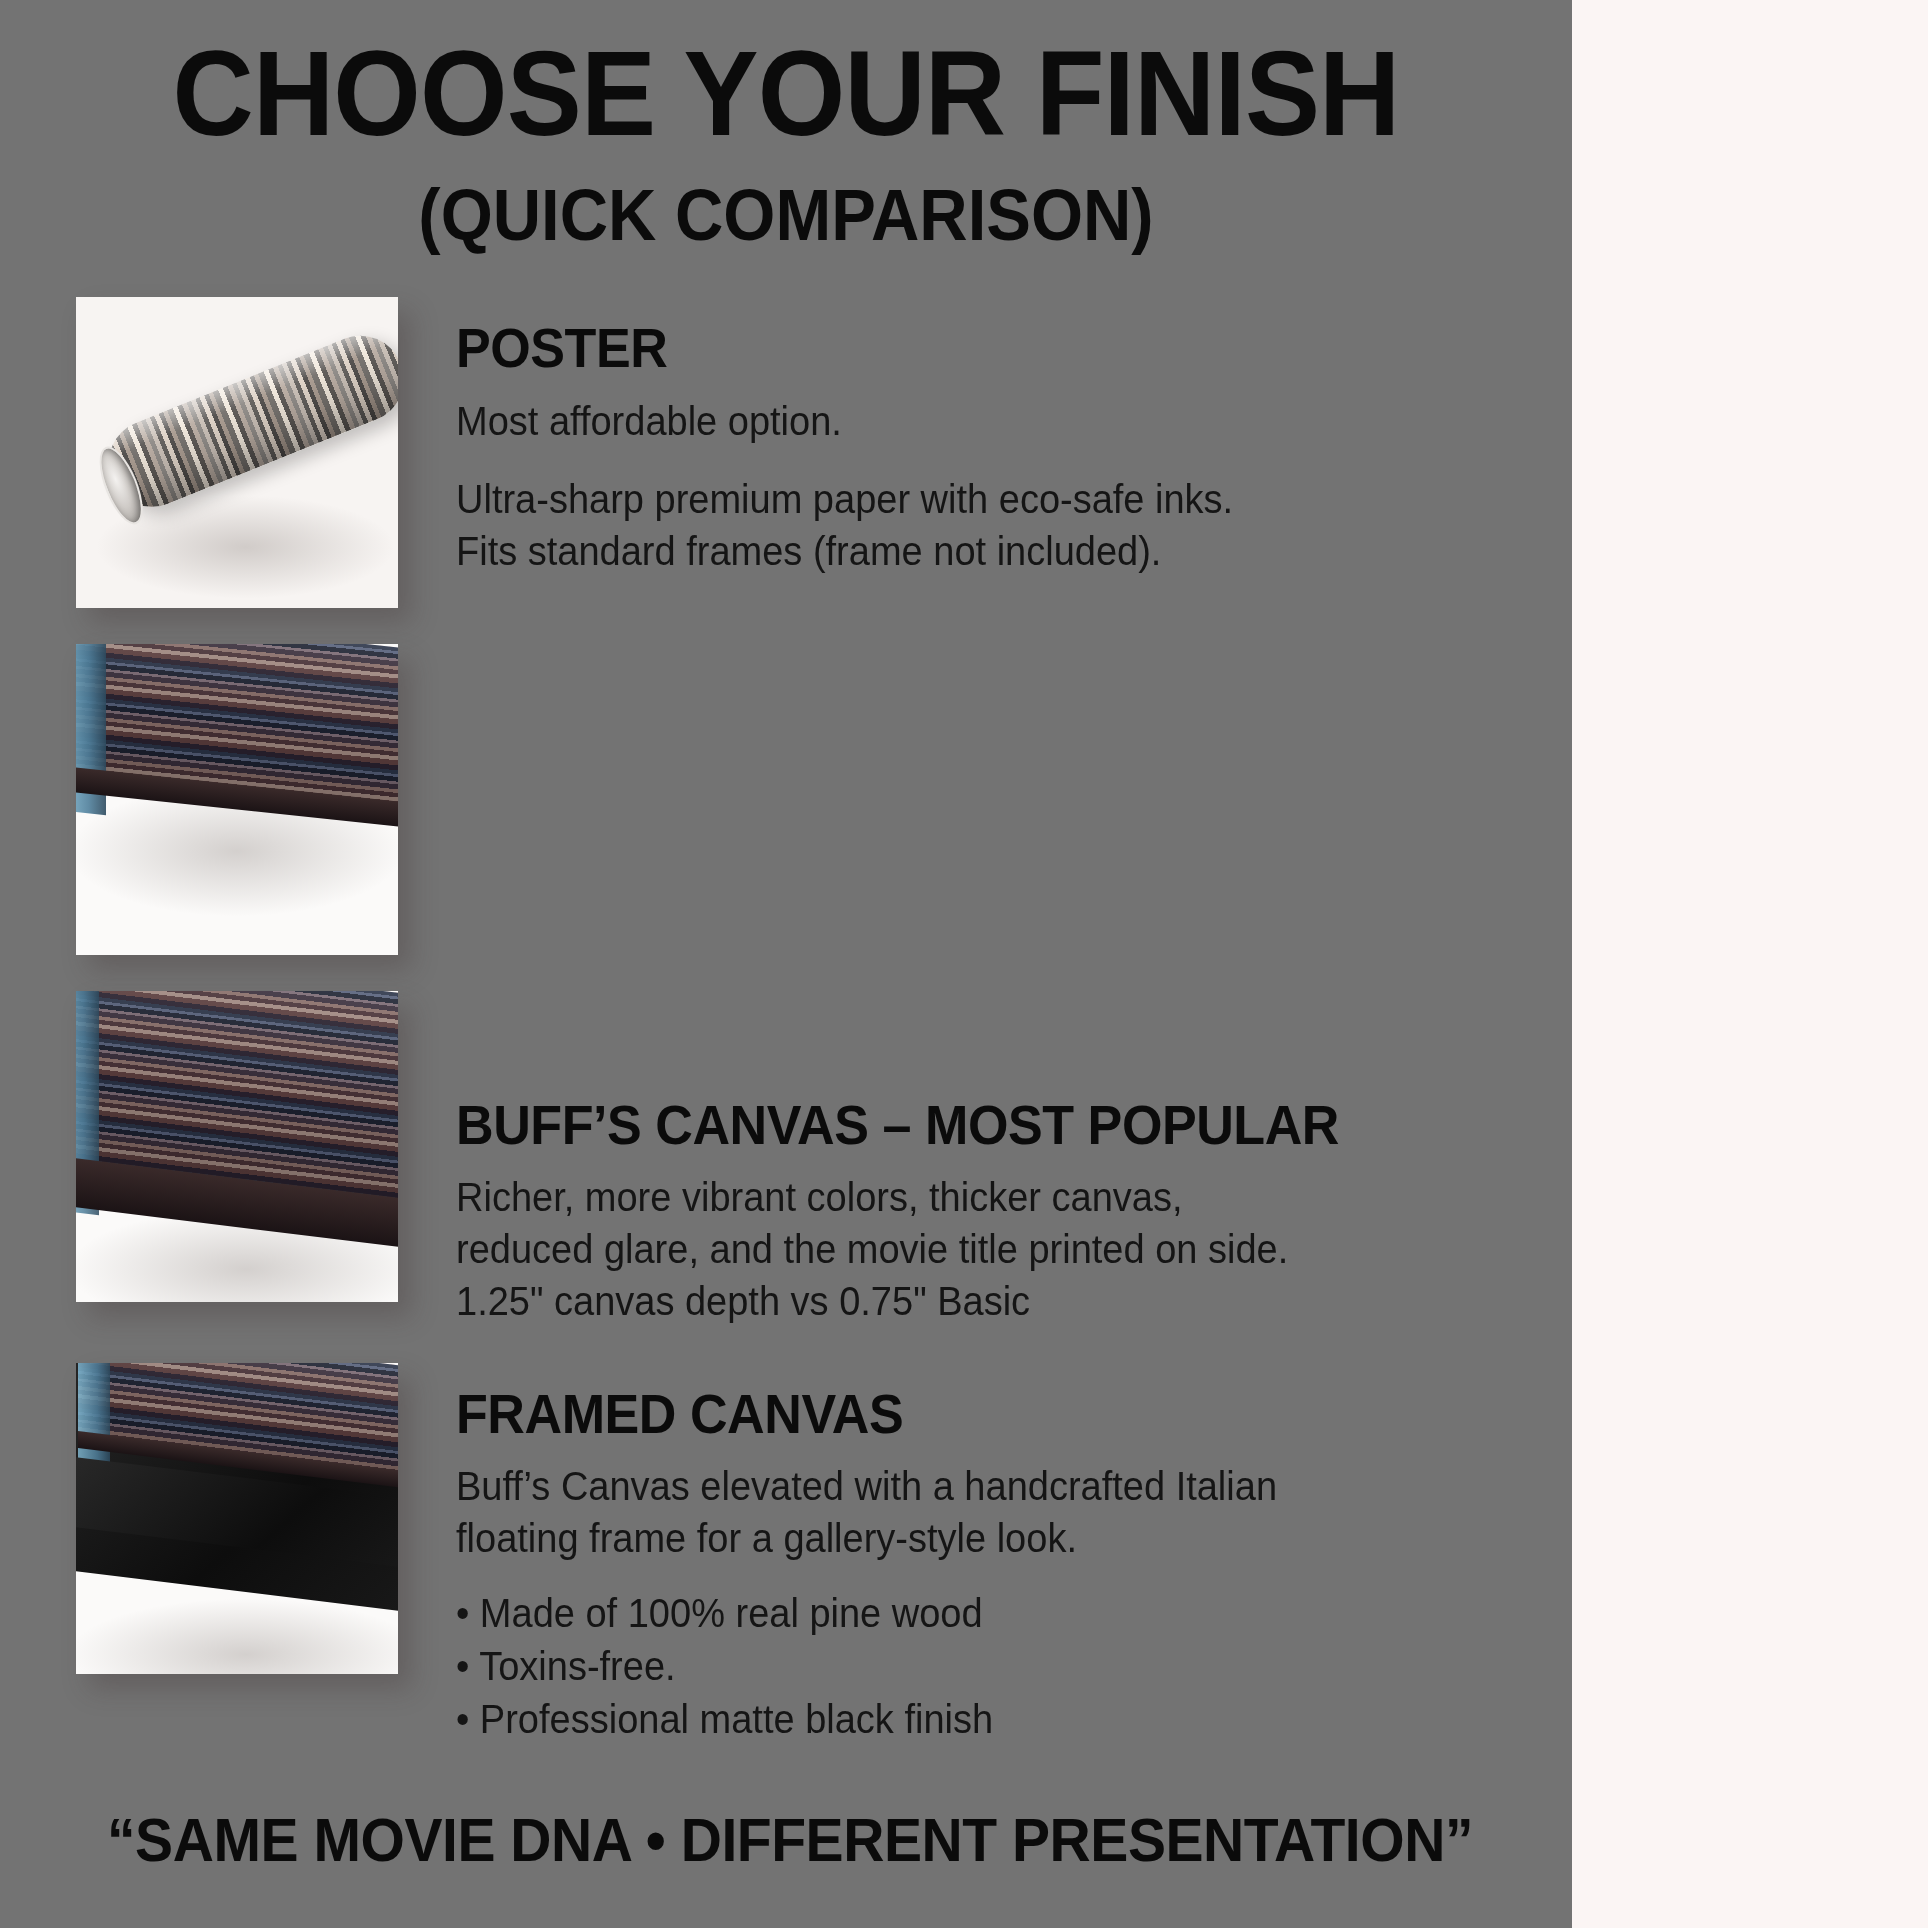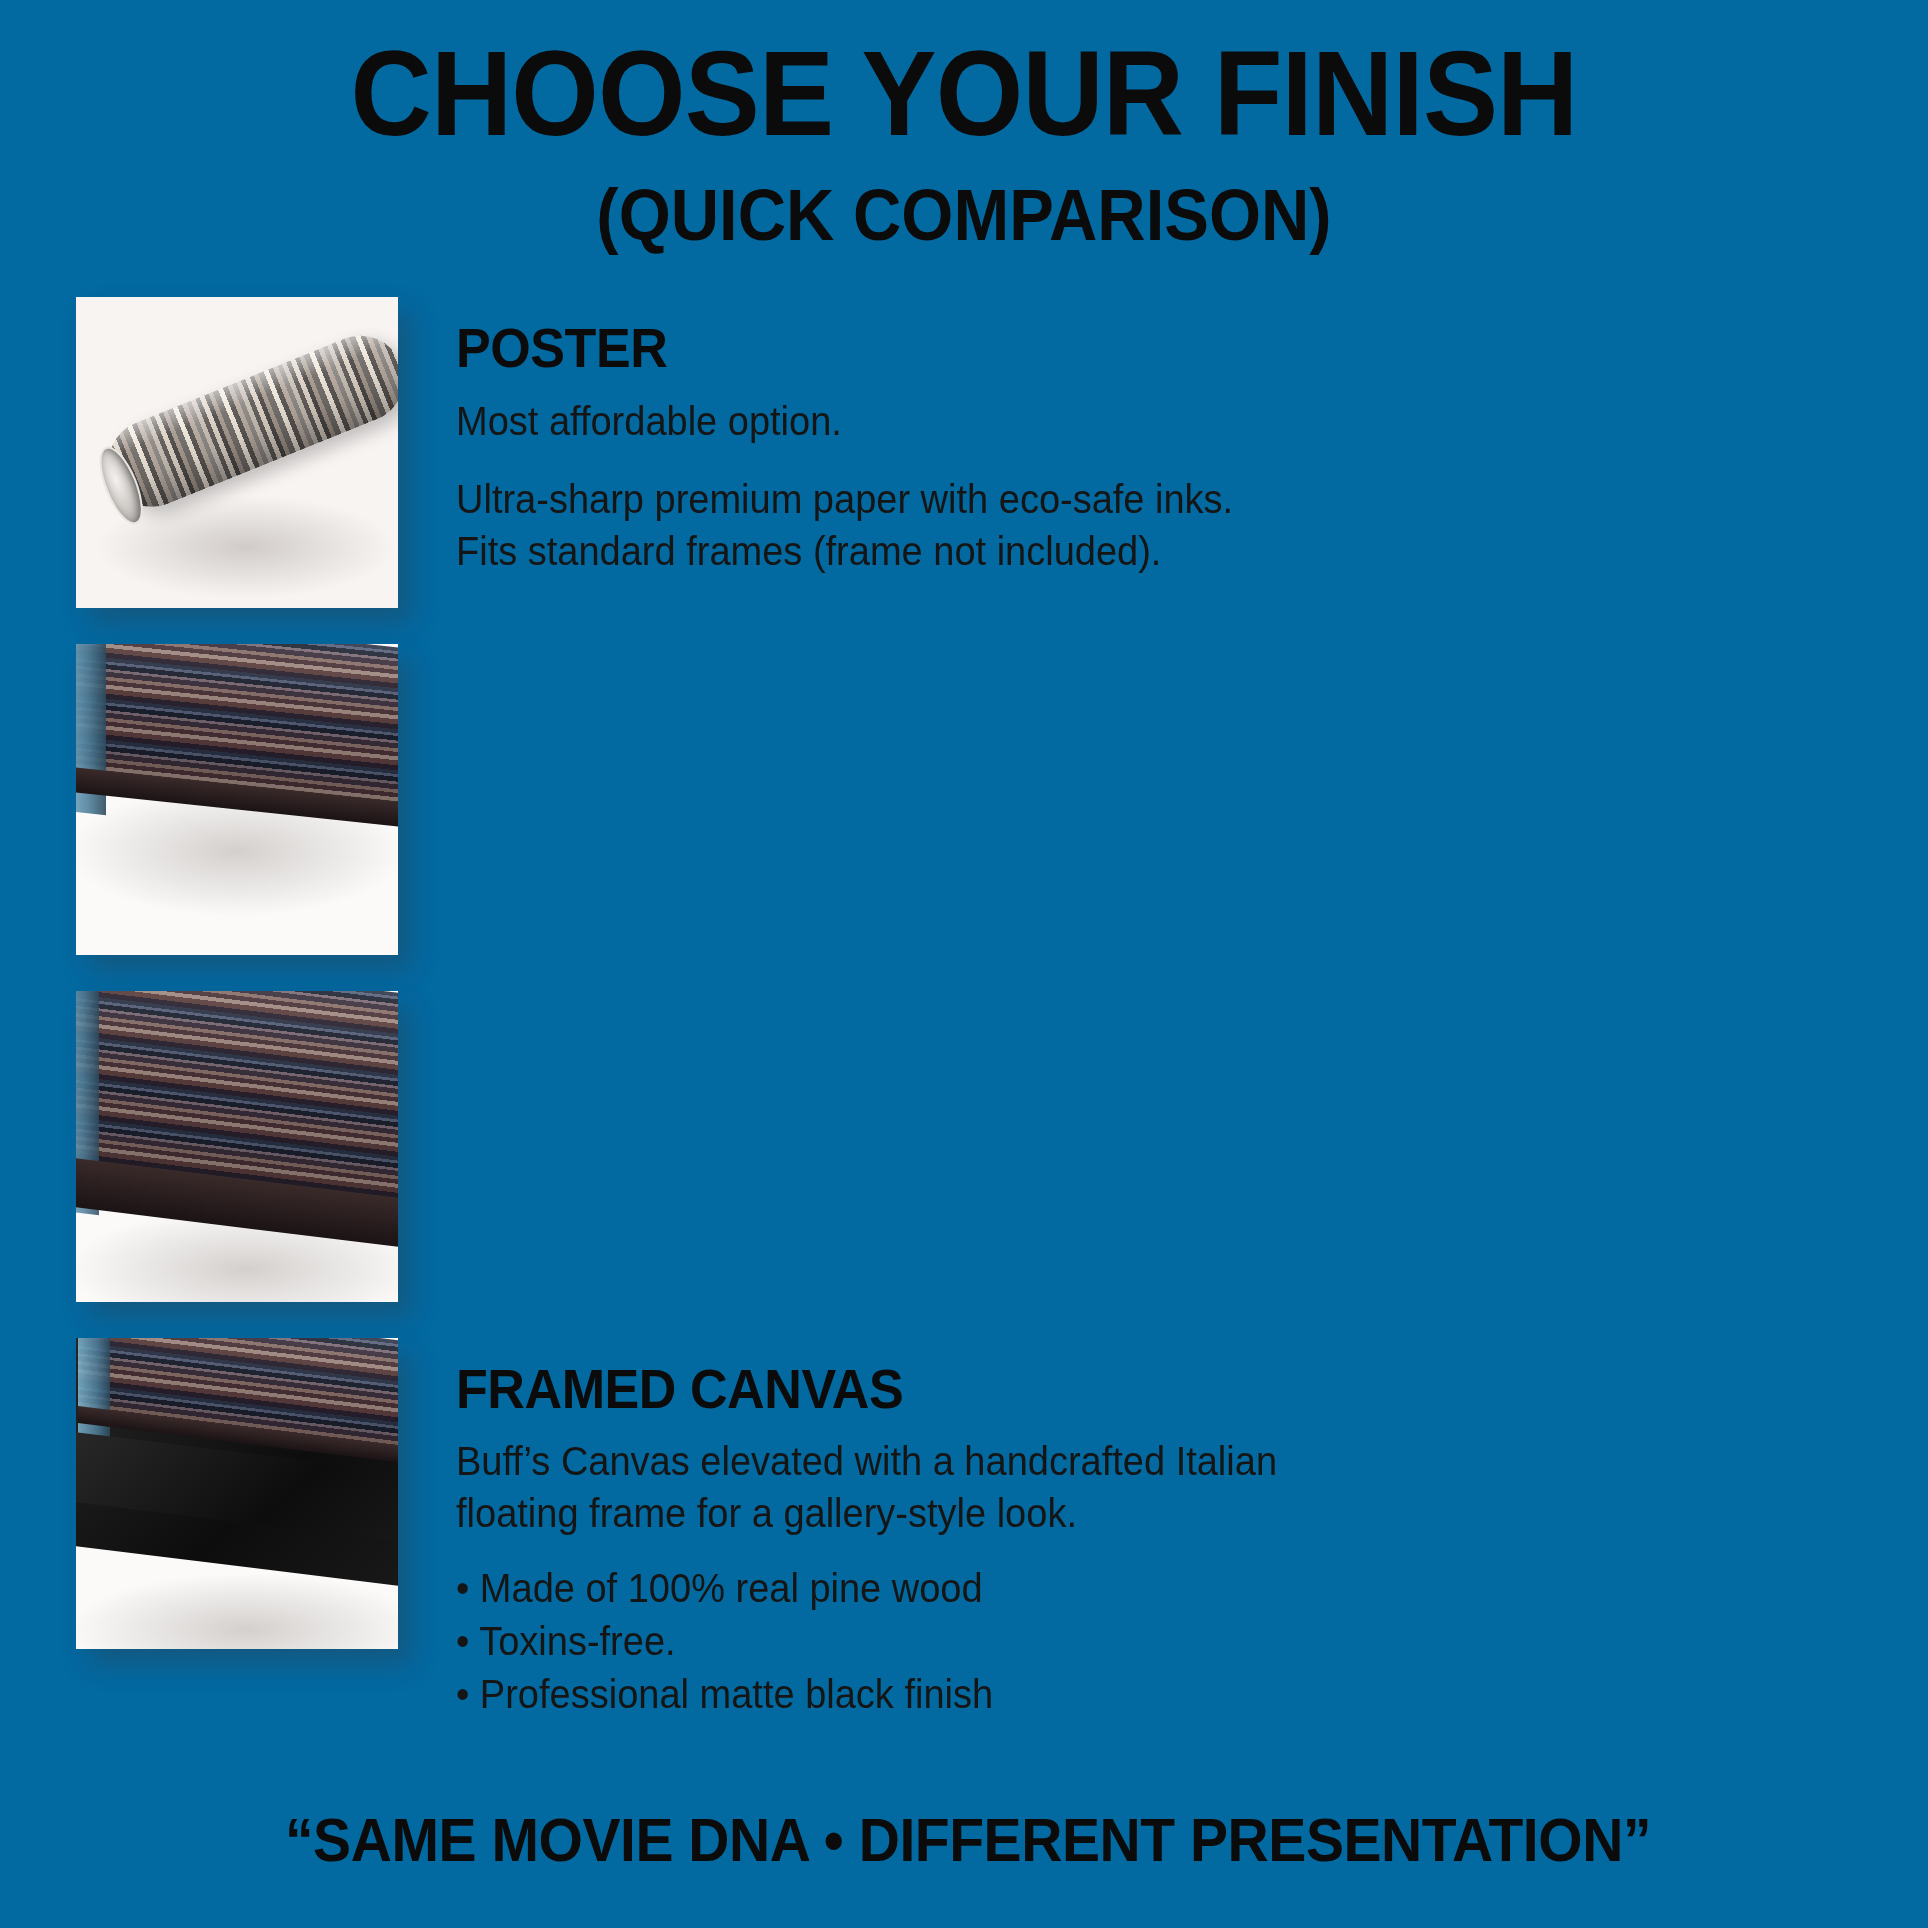--- a/index.html
+++ b/index.html
@@ -2,21 +2,21 @@
 <html style="font-size:15px"><head>
 <meta charset="utf-8">
 <style>
   * { margin:0; padding:0; box-sizing:border-box; }
   html, body {
     width:1928px; height:1928px;
     background:#FBF5F4;
     font-family:"Liberation Sans", sans-serif;
     overflow:hidden;
   }
-  .page { position:relative; width:1928px; height:1928px; background:#0369a1; }
+  .page { position:relative; width:1572px; height:1928px; background:#737373; }
 
   
   .header { text-align:center; padding-top:32px; }
   .title {
     font-family:"Liberation Sans", sans-serif;
     font-weight:700;
     font-size:121px;
     letter-spacing:-0.9px;
     line-height:1.02;
     color:#0B0B0B;
@@ -238,20 +238,28 @@
       <div class="thumb">
         <div class="thumb-inner">
           <div class="canvas-scene">
             <div class="table-shadow" style="left:-9.4px;top:217px;width:358px;height:122px;"></div>
             <div class="canvas-face" style="left:-15px;top:-17px;width:367px;height:213px;transform:skewY(7deg);"></div>
             <div class="canvas-side" style="left:-15px;top:-13px;width:38px;height:235px;transform:skewY(7deg);opacity:.85;"></div>
             <div class="canvas-edge" style="left:-15px;top:188px;width:367px;height:49px;transform:skewY(7deg);"></div>
           </div>
         </div>
       </div>
+      <div class="copy">
+        <div class="heading">BUFF’S CANVAS – MOST POPULAR</div>
+        <div class="detail" style="margin-top:17px;">
+          <span class="l">Richer, more vibrant colors, thicker canvas,</span>
+          <span class="l">reduced glare, and the movie title printed on side.</span>
+          <span class="l">1.25" canvas depth vs 0.75" Basic</span>
+        </div>
+      </div>
     </div>
 
     <div class="row row-framed">
       <div class="thumb">
         <div class="thumb-inner">
           <div class="canvas-scene">
             <div class="table-shadow" style="left:-9.4px;top:235px;width:358px;height:113px;"></div>
             <div class="frame-outer" style="left:-19px;top:-5.6px;width:377px;height:235px;transform:skewY(7deg);"></div>
             <div class="canvas-face" style="left:1.9px;top:-15px;width:358px;height:113px;transform:skewY(7deg);"></div>
             <div class="canvas-side" style="left:1.9px;top:-13px;width:32px;height:141px;transform:skewY(7deg);opacity:.85;"></div>

